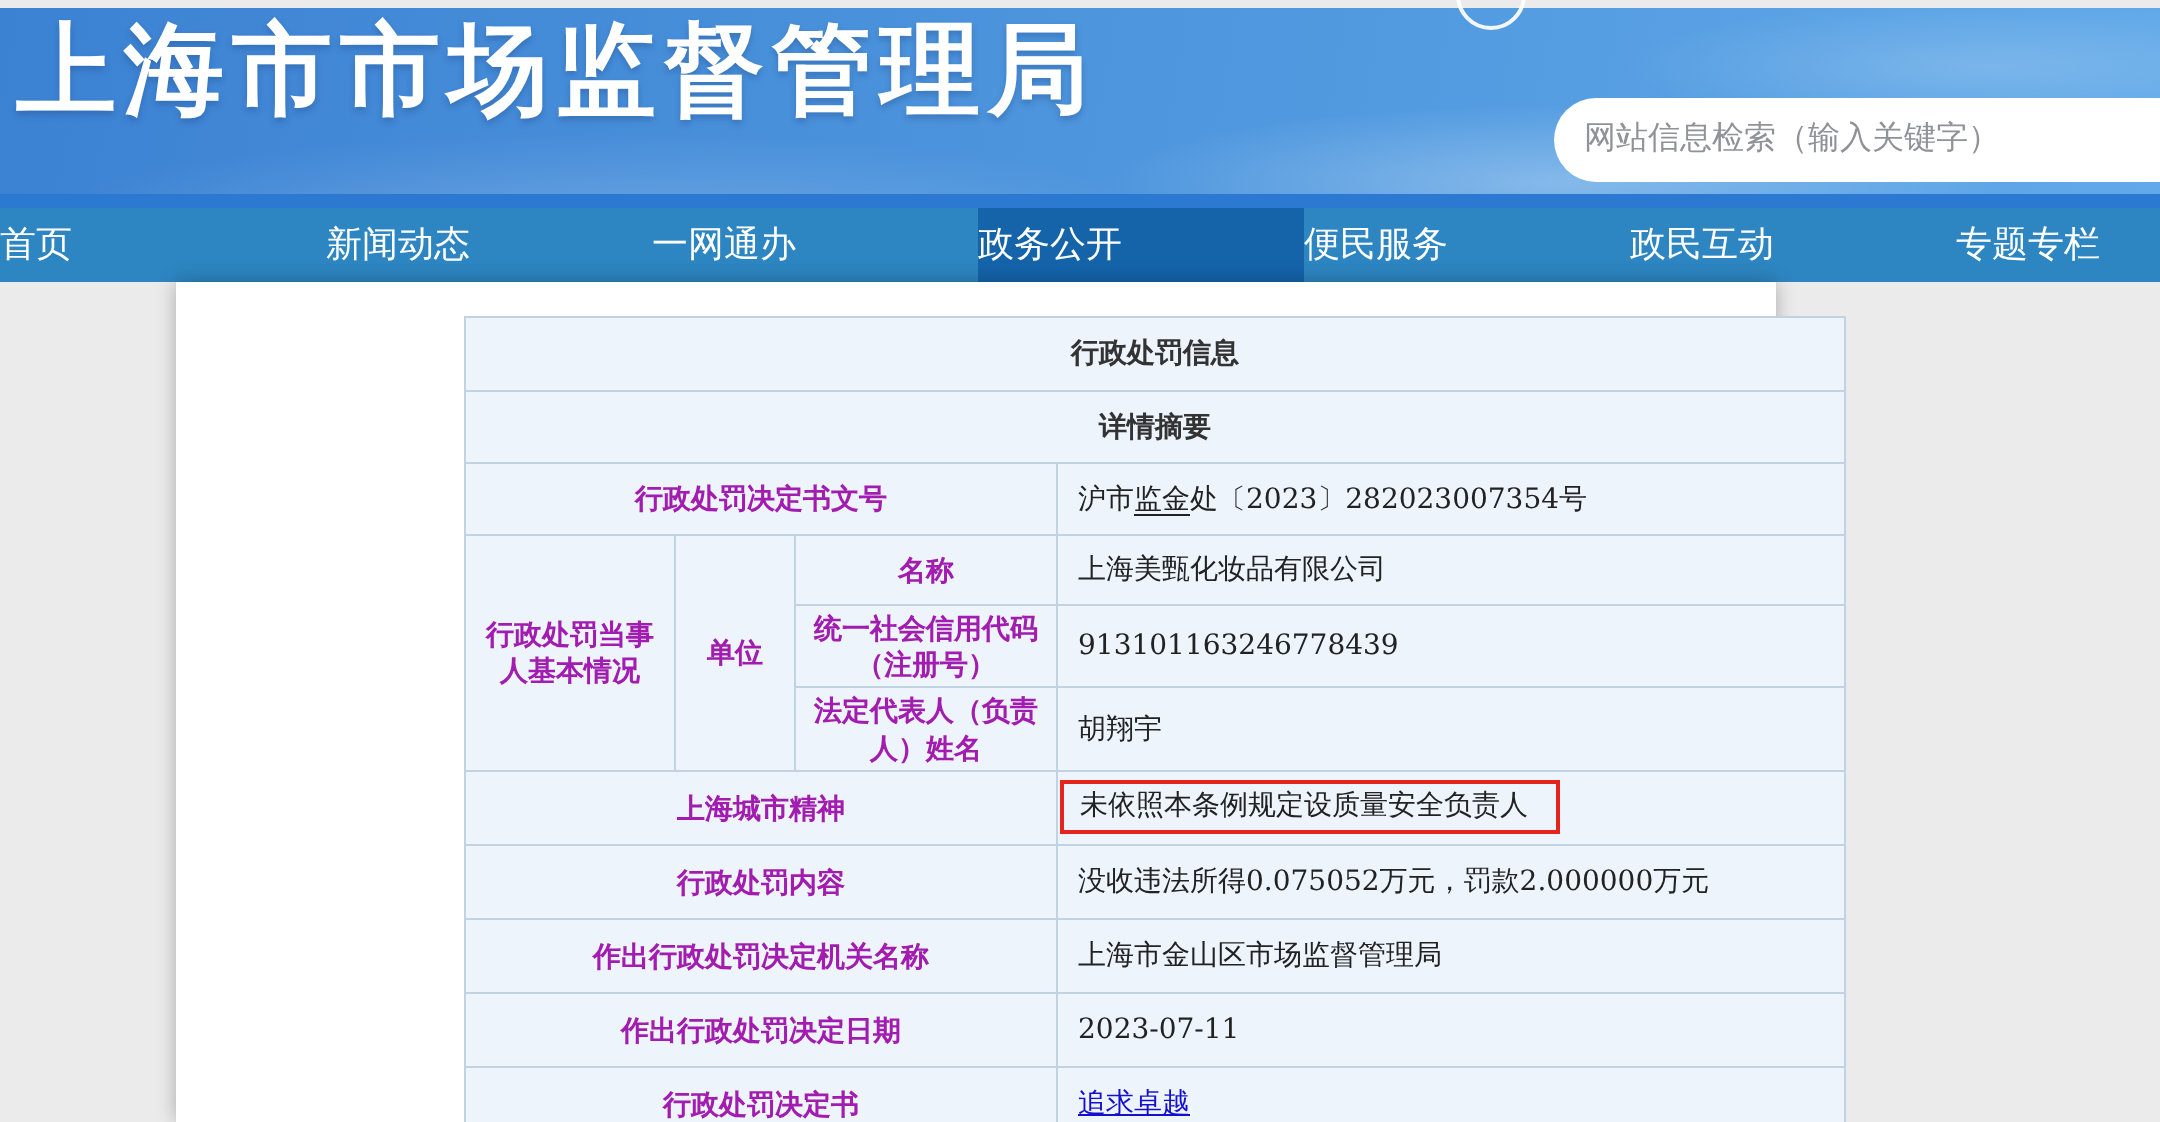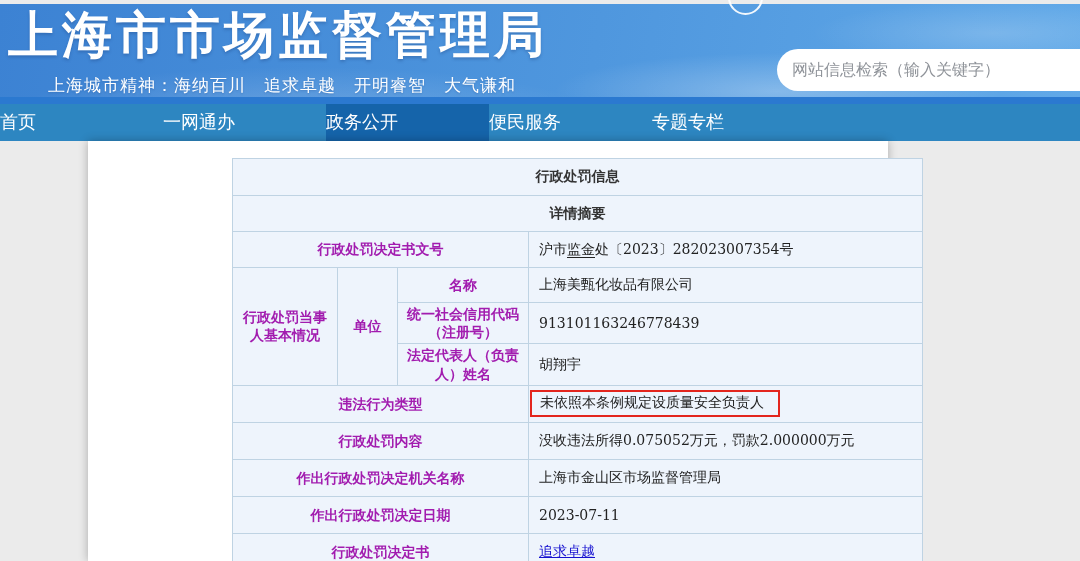--- a/index.html
+++ b/index.html
@@ -87,32 +87,33 @@
     display: inline-block; border: 2px solid #e3251d;
     padding: 2px 14px 3px 8px; margin-left: -9px;
   }
   a.attach-link { color: #1510d0; text-decoration: underline; cursor: pointer; }
 </style>
 </head>
 <body>
 
 <div class="site-header">
   <div class="site-title">上海市市场监督管理局</div>
-  <div class="site-subtitle">上海城市精神：海纳百川　追求卓越　开明睿智　大气谦和</div>
   <div class="emblem-ring"></div>
   <input class="search-box" type="text" value="" placeholder="网站信息检索（输入关键字）" style="">
 </div>
 
 <div class="header-strip"></div>
 
 <div class="main-nav">
   <div class="nav-item">首页</div>
+  <div class="nav-item">新闻动态</div>
   <div class="nav-item">一网通办</div>
   <div class="nav-item active">政务公开</div>
   <div class="nav-item">便民服务</div>
+  <div class="nav-item">政民互动</div>
   <div class="nav-item">专题专栏</div>
 </div>
 
 <div class="content-card">
   <table class="penalty-table">
     <colgroup>
       <col style="width:105px">
         <col style="width:60px">
         <col style="width:131px">
         <col style="width:394px">
@@ -136,21 +137,21 @@
     </tr>
     <tr style="height:36px">
       <td class="lbl">统一社会信用代码（注册号）</td>
       <td class="val">913101163246778439</td>
     </tr>
     <tr style="height:36px">
       <td class="lbl">法定代表人（负责人）姓名</td>
       <td class="val">胡翔宇</td>
     </tr>
     <tr style="height:37px">
-      <td class="lbl" colspan="3">违法行为类型</td>
+      <td class="lbl" colspan="3">上海城市精神</td>
       <td class="val"><span class="highlight-red">未依照本条例规定设质量安全负责人</span></td>
     </tr>
     <tr style="height:37px">
       <td class="lbl" colspan="3">行政处罚内容</td>
       <td class="val">没收违法所得0.075052万元，罚款2.000000万元</td>
     </tr>
     <tr style="height:37px">
       <td class="lbl" colspan="3">作出行政处罚决定机关名称</td>
       <td class="val">上海市金山区市场监督管理局</td>
     </tr>

